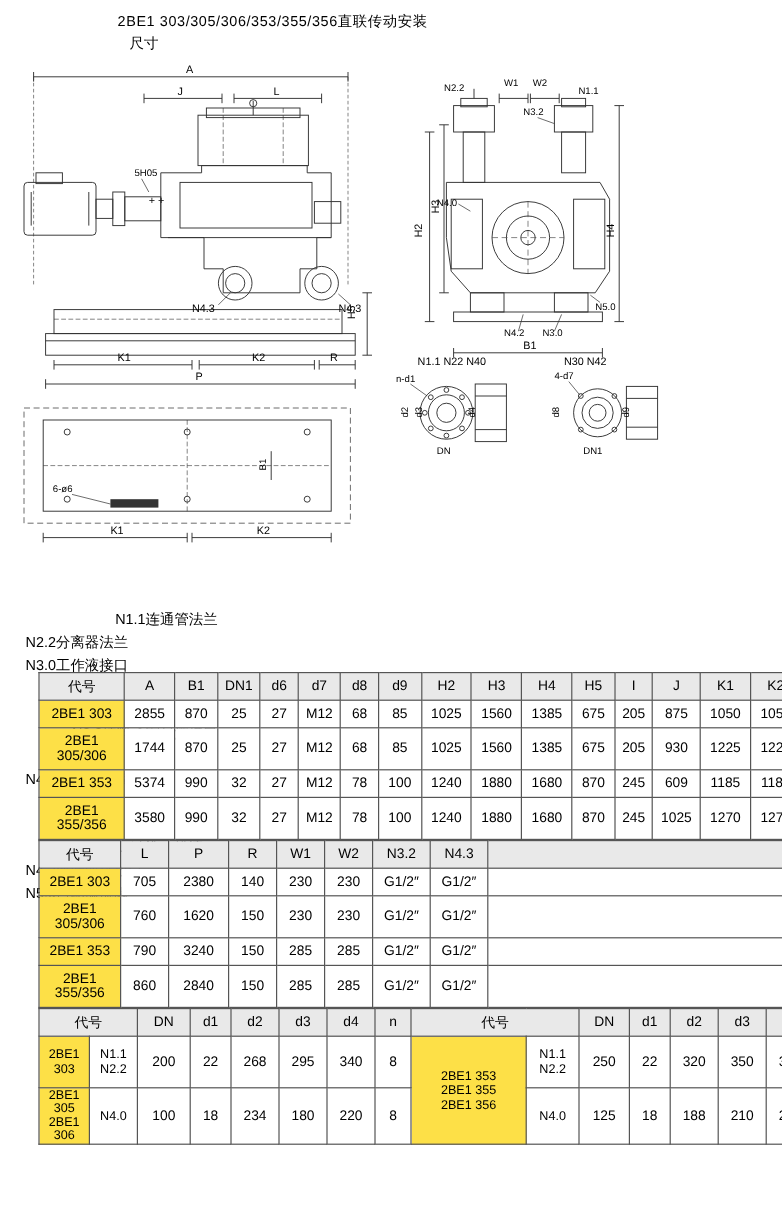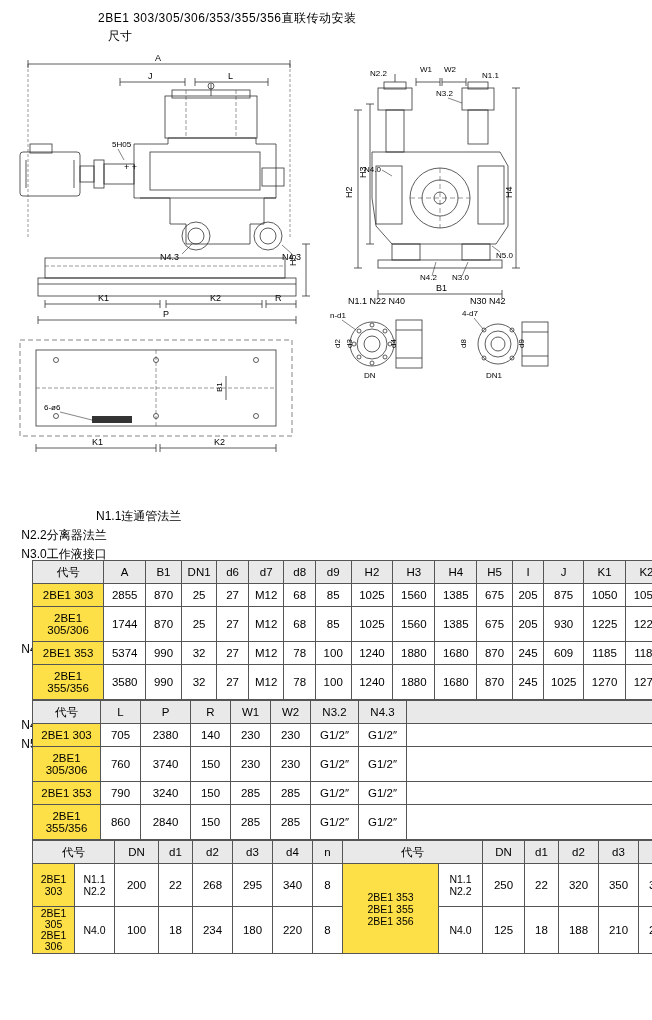--- a/index.html
+++ b/index.html
@@ -428,21 +428,21 @@
       <td>230</td>
       <td>230</td>
       <td>G1/2″</td>
       <td>G1/2″</td>
       <td class="blank"></td>
     </tr>
     <tr class="tall">
       <td class="code" style="white-space:pre-line">2BE1
 305/306</td>
       <td>760</td>
-      <td>3740</td>
+      <td>1620</td>
       <td>150</td>
       <td>230</td>
       <td>230</td>
       <td>G1/2″</td>
       <td>G1/2″</td>
       <td class="blank"></td>
     </tr>
     <tr>
       <td class="code nowrap">2BE1  353</td>
       <td>790</td>

